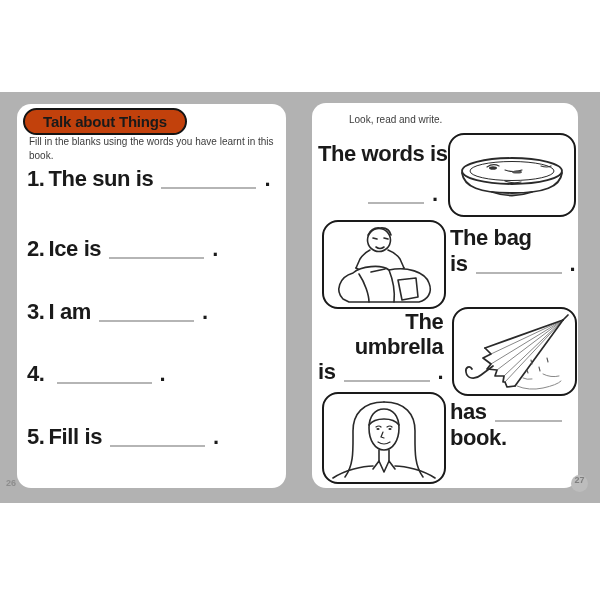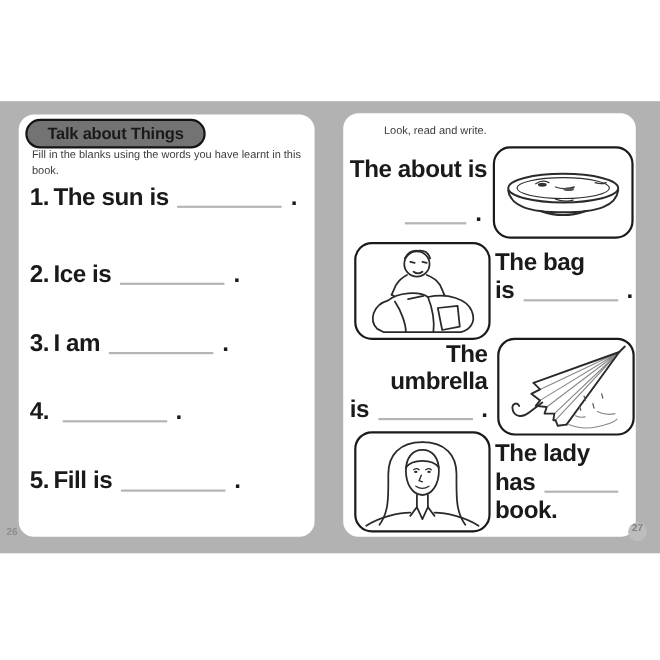--- a/index.html
+++ b/index.html
@@ -4,21 +4,21 @@
 <style>
   html,body{margin:0;padding:0;background:#fff;}
   .stage{position:relative;width:600px;height:600px;background:#ffffff;overflow:hidden;
          font-family:"Liberation Sans","DejaVu Sans",sans-serif;color:#1a1a1a;}
   .backdrop{position:absolute;left:0;top:92px;width:600px;height:411px;background:#b2b2b2;}
   .page{position:absolute;background:#ffffff;border-radius:14px;}
   .page-left{left:17px;top:104px;width:269px;height:384px;}
   .page-right{left:312px;top:103px;width:266px;height:385px;}
 
   .title-pill{position:absolute;left:6px;top:4px;width:160px;height:23px;
-              border:2.5px solid #141414;border-radius:15px;background:#737373;
+              border:2.5px solid #141414;border-radius:15px;background:#c2410c;
               display:flex;align-items:center;justify-content:center;
               font-size:15px;font-weight:800;letter-spacing:-0.2px;}
   .instruction{position:absolute;left:12px;top:31px;width:250px;
                font-size:10px;line-height:1.4;color:#3c3c3c;font-weight:500;}
 
   .fill-row{position:absolute;left:10px;display:flex;align-items:baseline;
             font-size:22px;font-weight:700;letter-spacing:-0.4px;white-space:nowrap;}
   .fill-row .num{margin-right:4px;}
   .blank{display:inline-block;border-bottom:2px solid #b5b5b5;position:relative;top:3px;}
   .w95{width:95px;margin-left:8px;}
@@ -81,21 +81,21 @@
       <span>Fill is</span>
       <span class="blank w95"></span>
       <span class="dot">.</span>
     </div>
   </div>
 
   <div class="page page-right">
     <div class="look-instruction">Look, read and write.</div>
 
     <div class="rp-text" style="left:6px;top:38px;">
-      <div>The about is</div>
+      <div>The words is</div>
       <div class="rp-line" style="margin-left:50px;margin-top:14px;">
         <span class="blank w56"></span>
         <span class="dot">.</span>
       </div>
     </div>
     <div class="frame" style="left:136px;top:30px;width:124px;height:80px;">
       <svg width="118" height="72" viewBox="0 0 118 72">
         <g fill="none" stroke="#2a2a2a" stroke-width="1.8" stroke-linecap="round">
           <ellipse cx="59" cy="32" rx="50" ry="13"></ellipse>
           <path d="M9,34 C11,48 27,54 59,54 C91,54 107,48 109,34"></path>
@@ -187,21 +187,20 @@
         <g stroke="#2a2a2a" stroke-width="1.2" fill="none" stroke-linecap="round">
           <path d="M49,30 q3,-2 5,0 M60,30 q3,-2 5,0"></path>
           <path d="M56,35 l-2,5 l3,1"></path>
           <path d="M51,45 q6,4 12,0"></path>
         </g>
         <ellipse cx="51" cy="32" rx="1.6" ry="1" fill="#2a2a2a"></ellipse>
         <ellipse cx="63" cy="32" rx="1.6" ry="1" fill="#2a2a2a"></ellipse>
       </svg>
     </div>
     <div class="rp-text" style="left:138px;top:296px;">
-      <div>The lady</div>
       <div class="rp-line">
         <span>has</span>
         <span class="blank w67"></span>
       </div>
       <div>book.</div>
     </div>
   </div>
 
   <div class="pagenum-left">26</div>
   <div class="pagenum-right">

